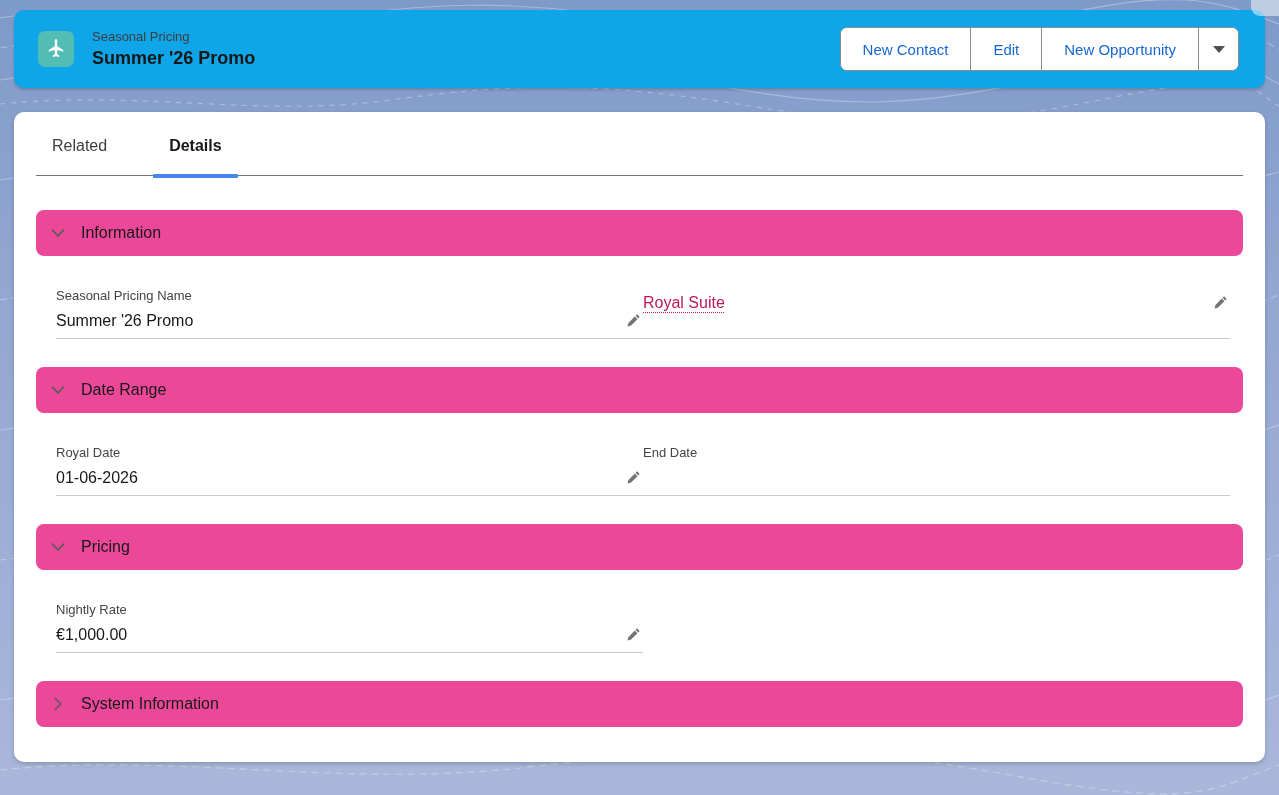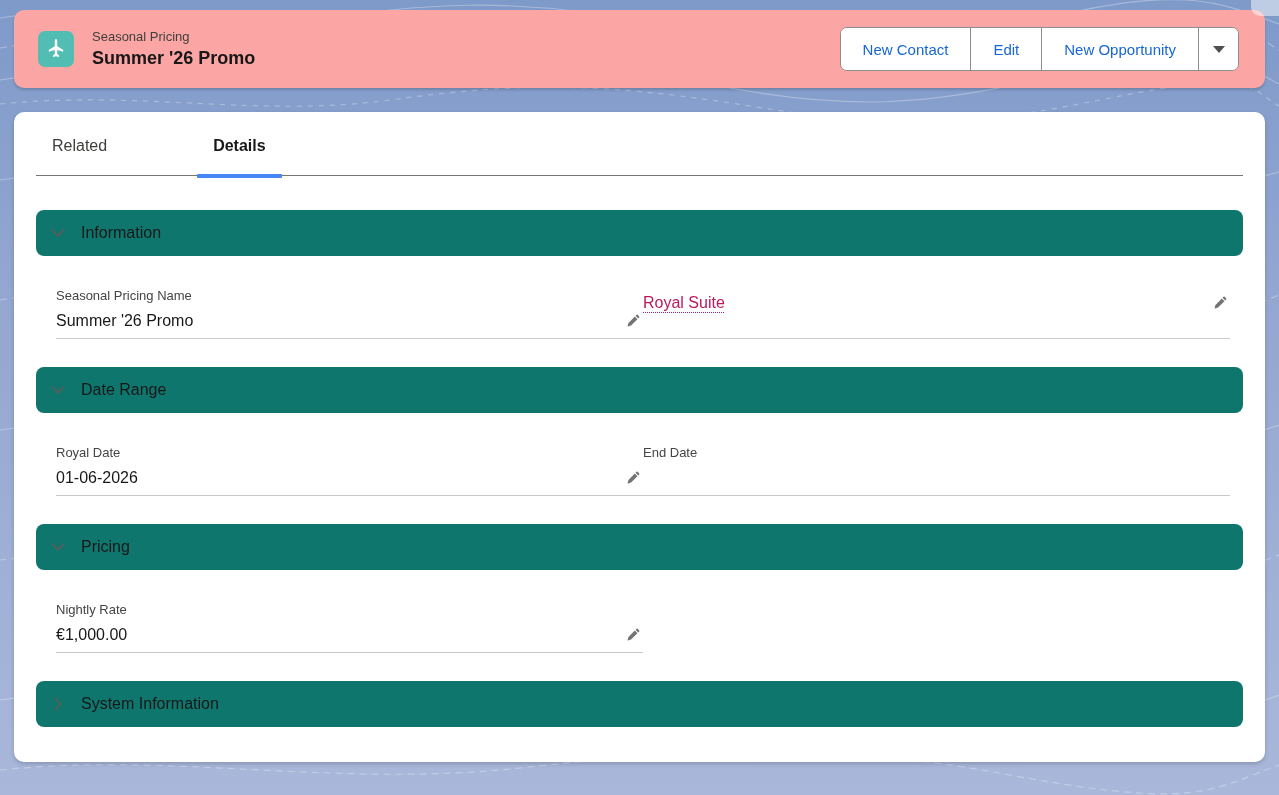--- a/index.html
+++ b/index.html
@@ -16,21 +16,21 @@
 
   
   .corner-notch{
     position:absolute; top:0; right:0; width:28px; height:16px;
     background:rgba(255,255,255,.5); border-radius:0 0 0 9px; z-index:3;
   }
 
   
   .header-card{
     position:absolute; left:14px; right:14px; top:10px; height:78px;
-    background:#fca5a5; border-radius:10px;
+    background:#0ea5e9; border-radius:10px;
     box-shadow:0 2px 3px rgba(0,0,0,.18);
     display:flex; align-items:center; padding:0 26px 0 24px; z-index:2;
   }
   .entity-icon{
     width:36px; height:36px; border-radius:7px; background:#52bdb3;
     display:flex; align-items:center; justify-content:center; flex:0 0 auto;
   }
   .entity-icon svg{ width:24px; height:24px; }
   .header-text{ margin-left:18px; }
   .entity-label{ font-size:13px; color:#3e3e3c; line-height:17px; }
@@ -51,35 +51,35 @@
 
   
   .detail-card{
     position:absolute; left:14px; right:14px; top:112px; height:650px;
     background:#fff; border-radius:10px;
     box-shadow:0 2px 4px rgba(0,0,0,.18); z-index:2;
   }
   .tabs{
     margin:0 22px; height:64px;
     border-bottom:1.5px solid #757575;
-    display:flex; align-items:flex-end;gap:44px;
+    display:flex; align-items:flex-end;
   }
   .tab{
     position:relative; font-size:16px; color:#3e3e3c;
     padding:0 16px 20px; cursor:pointer;
   }
   .tab + .tab{ margin-left:30px; }
   .tab.active{ font-weight:700; color:#181818; }
   .tab.active::after{
     content:""; position:absolute; left:0; right:0; bottom:-3px; height:4px;
     background:#4585f4; border-radius:1px;
   }
 
   .section-bar{
-    margin:0 22px; height:46px; background:#0f766e; border-radius:8px;
+    margin:0 22px; height:46px; background:#ec4899; border-radius:8px;
     display:flex; align-items:center; padding:0 14px; cursor:pointer;
   }
   .section-bar .chev{ width:16px; height:16px; flex:0 0 auto; }
   .section-bar .sec-title{ font-size:16px; color:#181818; margin-left:15px; }
   .mt-tabs{ margin-top:34px; }
   .mt-sec{ margin-top:28px; }
 
   .fields{
     display:grid; grid-template-columns:1fr 1fr; 
     margin:31px 35px 0 42px;

